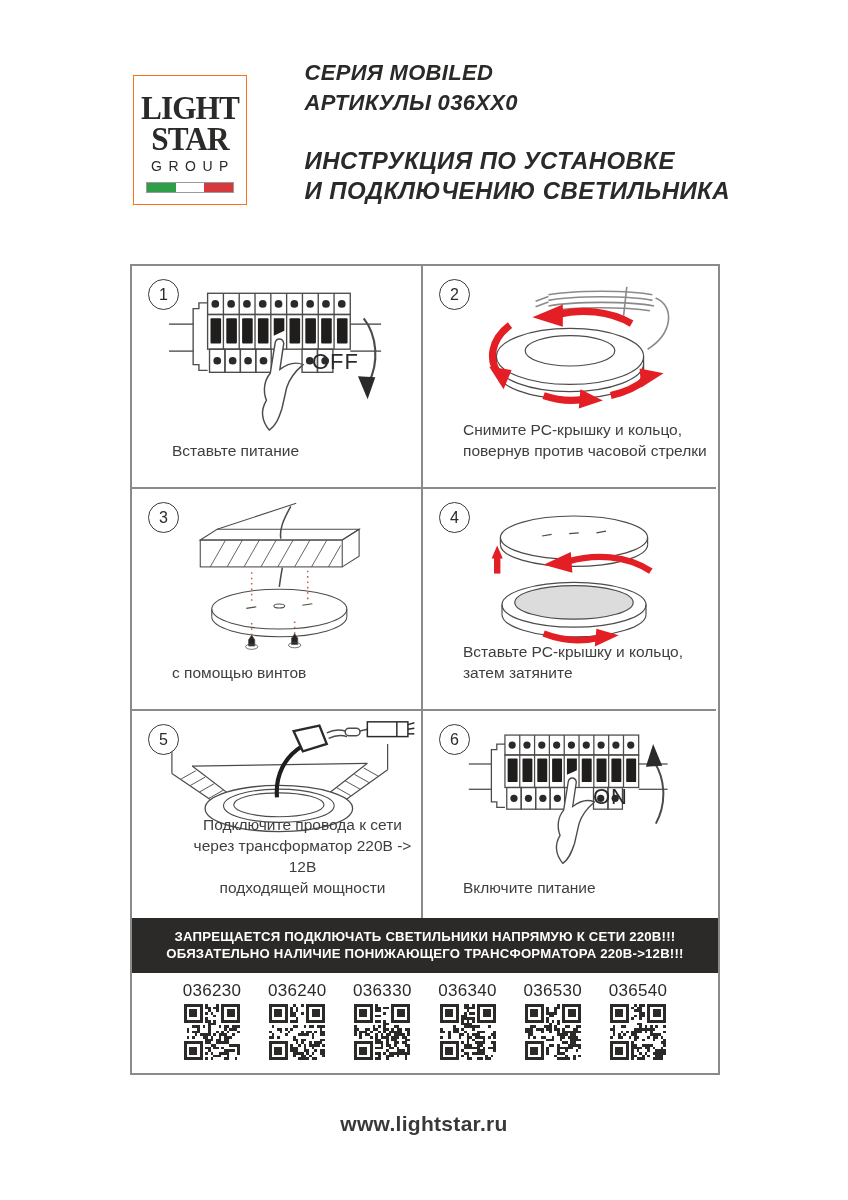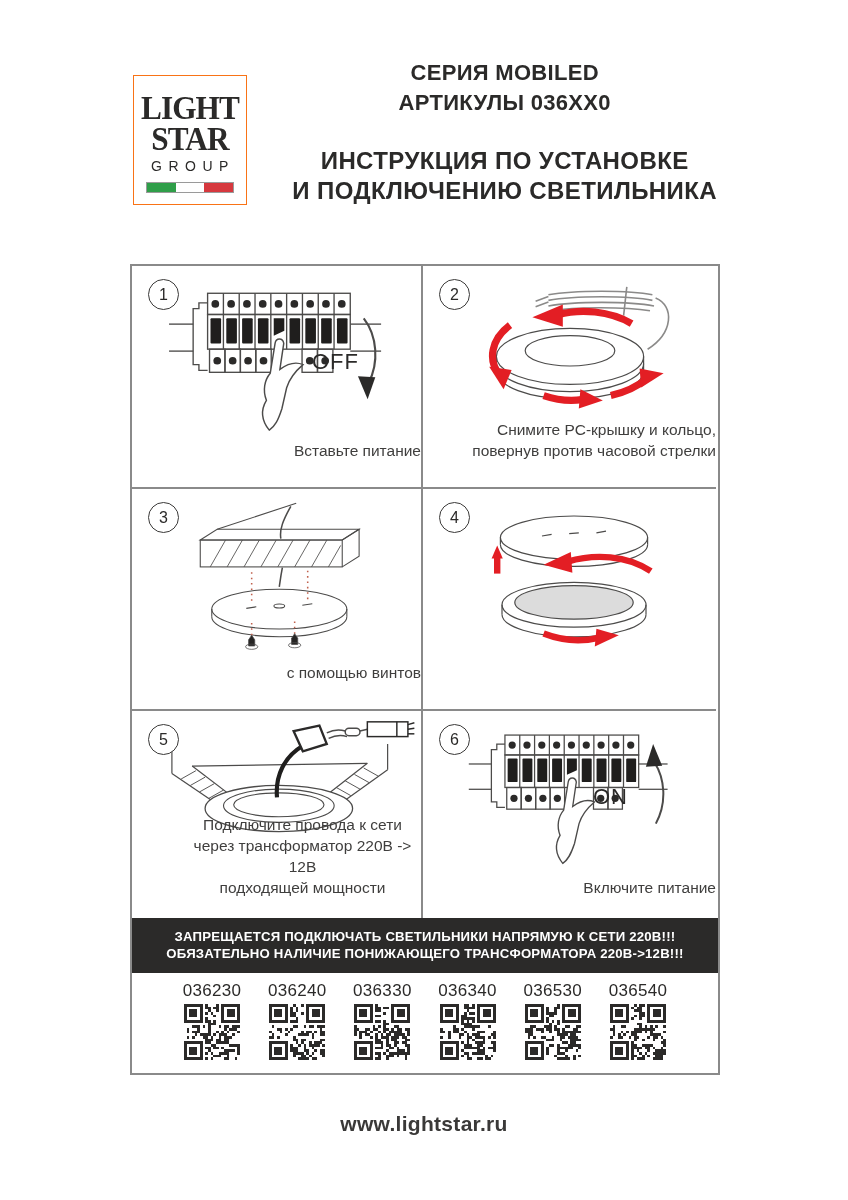--- a/index.html
+++ b/index.html
@@ -12,39 +12,39 @@
   .logo-light,.logo-star{font-family:"Liberation Serif","DejaVu Serif",serif;font-weight:bold;
             font-size:34px;line-height:.92;letter-spacing:-1px;transform:scaleX(.92);color:#2b2a29;}
   .logo-light{margin-top:16px;}
   .logo-group{font-size:14px;letter-spacing:6.5px;padding-left:6px;margin-top:3px;color:#2b2a29;}
   .flag{position:absolute;left:12px;bottom:11px;width:86px;height:9px;border:1px solid #9a9a9a;
         display:flex;}
   .flag span{flex:1;}
   .flag .g{background:#2f9e49;} .flag .w{background:#fff;} .flag .r{background:#d6383e;}
 
   
-  .hdr{position:absolute;right:131px;top:58px;text-align:center;}
+  .hdr{position:absolute;right:118px;top:58px;text-align:left;font-style:italic;}
   .hdr .small{font-weight:bold;font-size:22px;line-height:30px;letter-spacing:.3px;}
   .hdr .big{font-weight:bold;font-size:24px;line-height:30px;letter-spacing:.4px;margin-top:0;}
   .hdr .gap{height:28px;}
 
   
   .sheet{position:absolute;left:130px;top:264px;width:586px;border:2px solid #8a8a8a;background:#fff;}
   .row{display:flex;}
   .cell{position:relative;width:293px;box-sizing:border-box;}
   .cell.left{border-right:2px solid #8a8a8a;width:291px;}
   .r1 .cell{height:223px;} .r2 .cell{height:222px;} .r3 .cell{height:207px;}
   .r1 .cell,.r2 .cell{border-bottom:2px solid #8a8a8a;}
   .stepnum{position:absolute;left:16px;top:13px;width:29px;height:29px;border:1.7px solid #3a3938;
            border-radius:50%;display:flex;align-items:center;justify-content:center;
            font-size:16px;color:#2b2a29;background:#fff;z-index:2;}
   .illus{position:absolute;left:0;right:0;top:6px;bottom:52px;display:flex;
          align-items:center;justify-content:center;}
-  .caption{position:absolute;left:0;right:0;bottom:26px;text-align:right;
-           font-size:15.5px;line-height:21px;color:#3f3e3d;}
+  .caption{position:absolute;left:0;right:0;bottom:26px;text-align:left;
+           font-size:15.5px;line-height:21px;color:#3f3e3d;padding-left:40px;}
   .r3 .caption{bottom:20px;}
   .caption.leftal{text-align:center;padding-left:52px;}
   .biglabel{position:absolute;font-size:22px;color:#2b2a29;letter-spacing:1px;}
   .off-label{right:62px;bottom:60px;}
   .on-label{right:88px;bottom:56px;}
 
   
   .warnbar{height:55px;background:#2b2a29;color:#fff;display:flex;flex-direction:column;
            justify-content:center;text-align:center;font-weight:bold;font-size:13.2px;line-height:16.5px;
            letter-spacing:.2px;}
@@ -281,20 +281,24 @@
               <line x1="54" y1="97" x2="54" y2="76"></line>
               <path d="M246,94 C216,74 176,72 142,82"></path>
               <path d="M112,172 C138,182 162,182 182,177"></path>
             </g>
             <g fill="#e31e24" stroke="none">
               <polygon points="47,78 61,78 54,62"></polygon>
               <polygon points="146,70 112,86 148,96"></polygon>
               <polygon points="178,166 206,174 176,188"></polygon>
             </g>
           </svg>
+        </div>
+        <div class="caption">
+          <div>Вставьте РС-крышку и кольцо,</div>
+          <div>затем затяните</div>
         </div>
       </div>
     </div>
 
     <div class="row r3">
       <div class="cell left">
         <div class="stepnum">
             <span>5</span>
           </div>
         <div class="illus" style="bottom:78px;">

